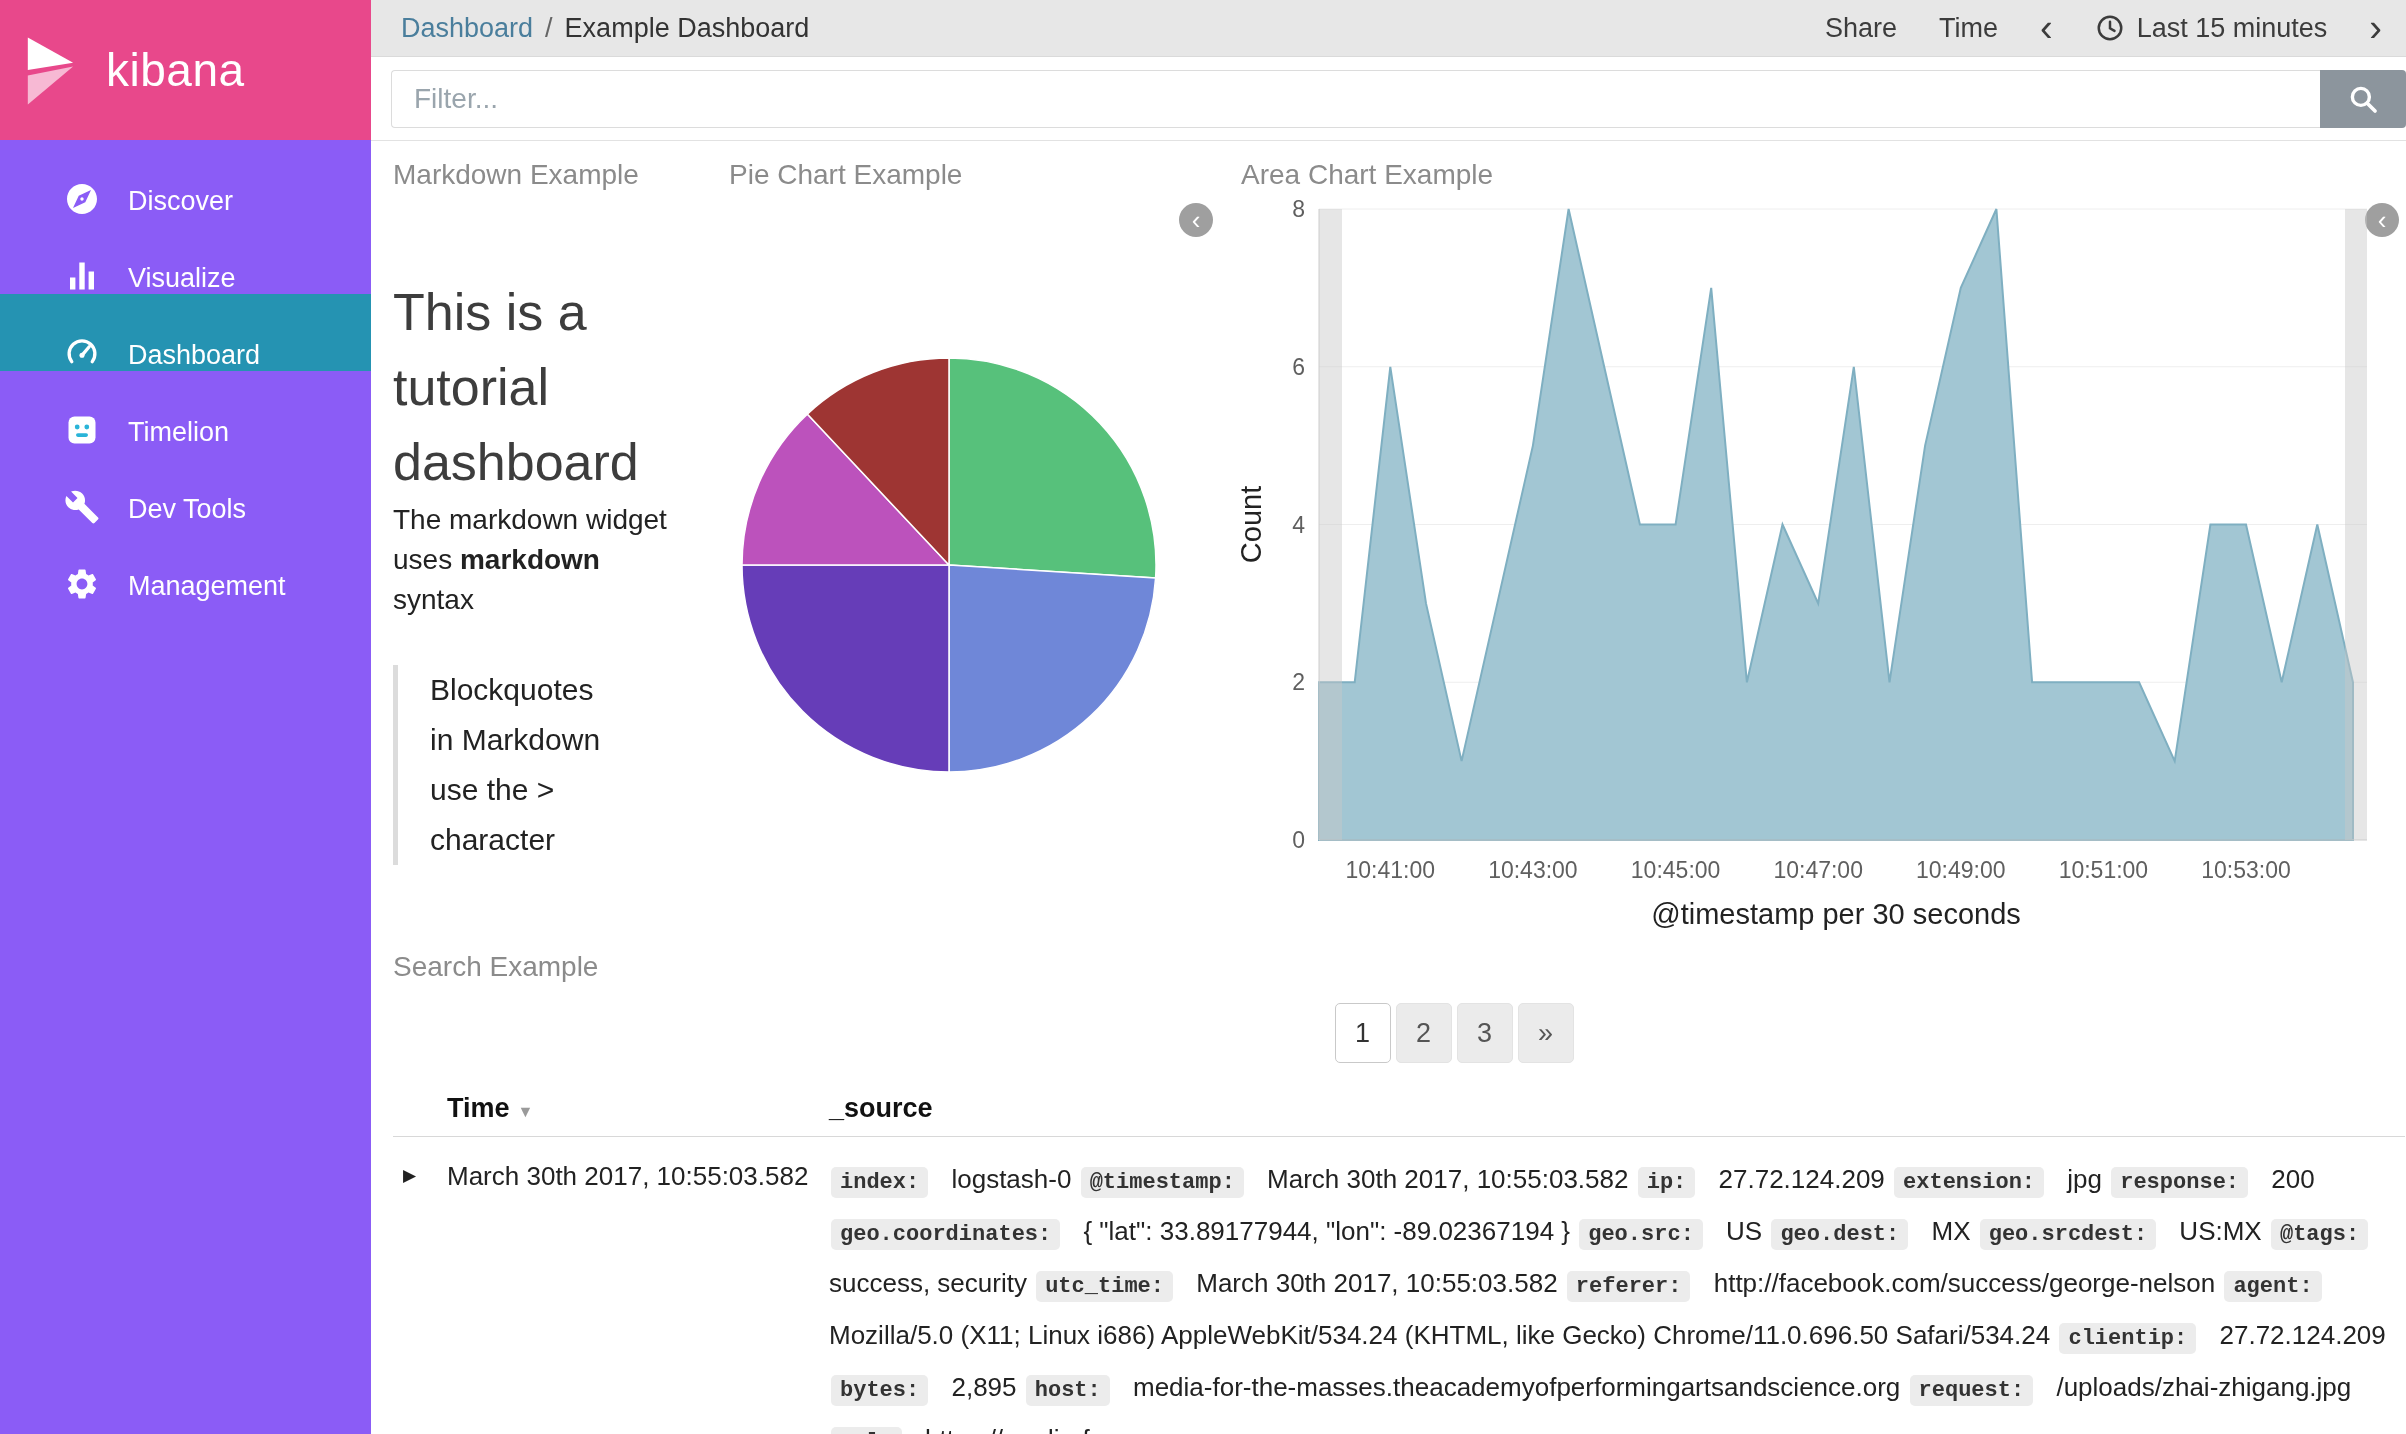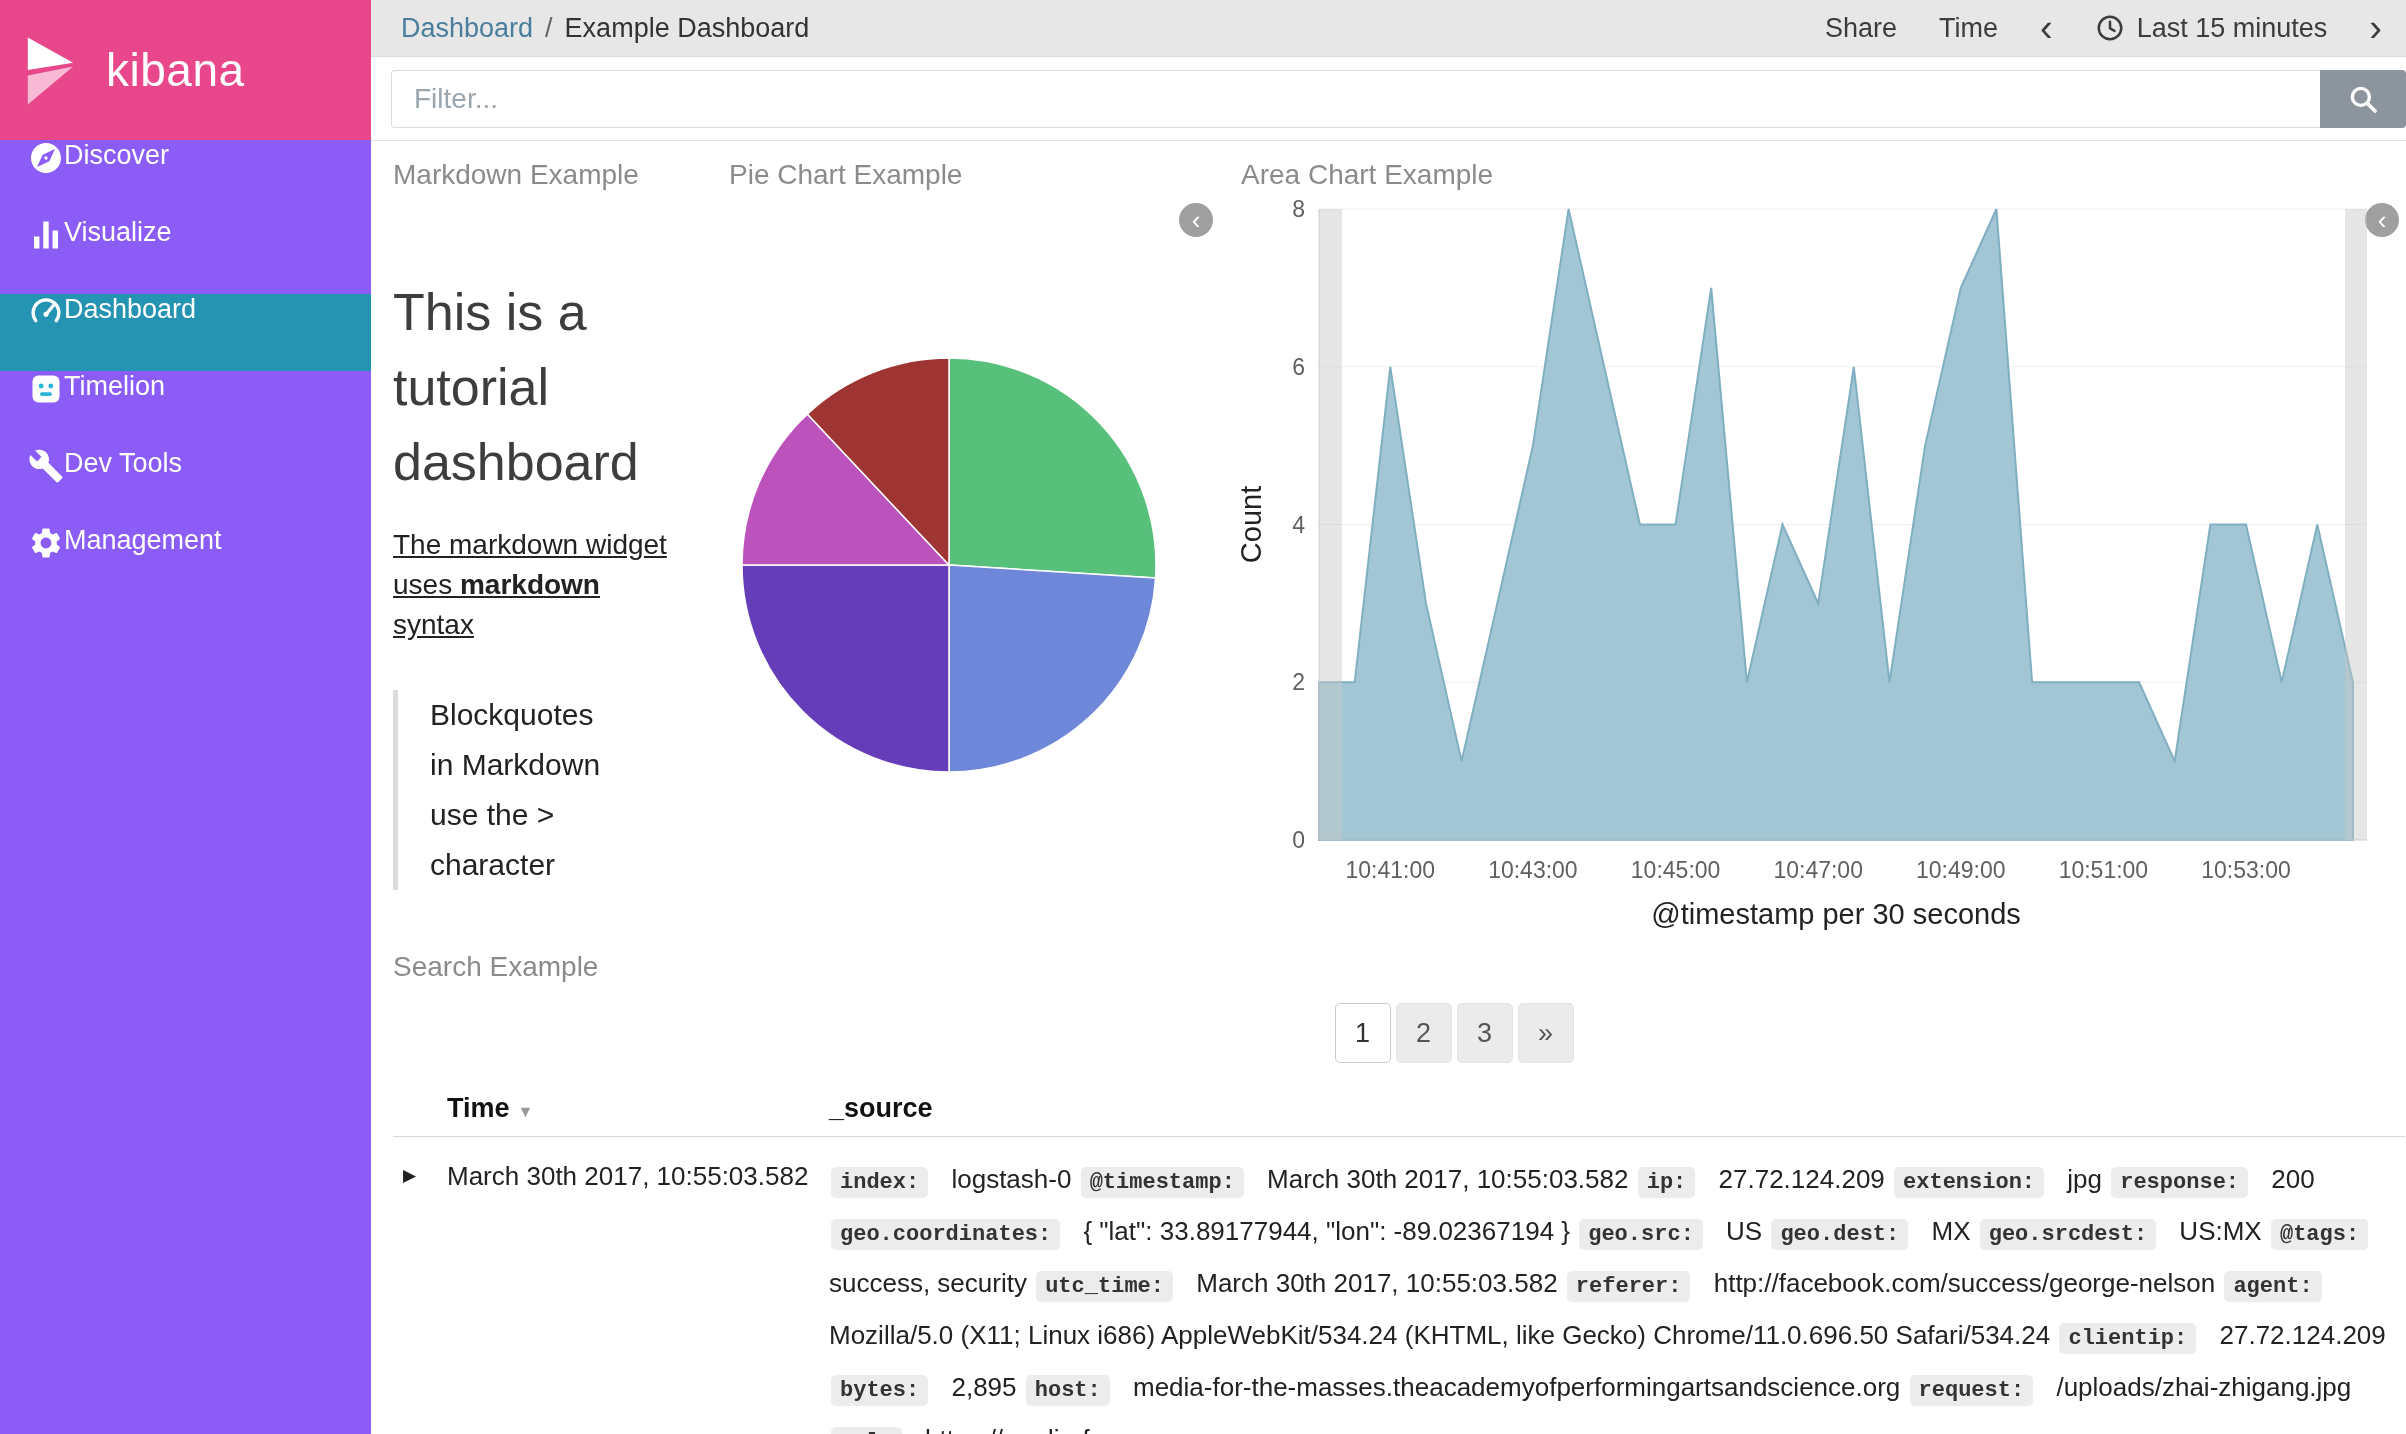--- a/index.html
+++ b/index.html
@@ -4,21 +4,21 @@
 <style>
   * { margin:0; padding:0; box-sizing:border-box; }
   html,body { width:2406px; height:1434px; overflow:hidden; }
   body { font-family:"Liberation Sans", sans-serif; background:#fff; color:#222; }
   .app { display:flex; height:100%; }
 
   
   .sidebar { width:371px; flex:0 0 371px; background:#8b5cf6; display:flex; flex-direction:column; }
   .logo { height:140px; background:#e8488b; display:flex; align-items:center; gap:22px; padding-left:26px; cursor:pointer; }
   .logo-text { font-size:46px; color:#fff; font-weight:400; letter-spacing:0.5px; }
-  .nav-item { display:flex; align-items:flex-start; height:77px; padding-left:28px; cursor:pointer; }
+  .nav-item { display:flex; align-items:flex-end; gap:28px; height:77px; padding-left:64px; cursor:pointer; }
   .nav-item.active { background:#2593b2; }
   .nav-icon { width:36px; height:36px; display:flex; align-items:center; justify-content:center; }
   .nav-icon svg { width:36px; height:36px; }
   .nav-label { color:#fff; font-size:27px; }
 
   
   .main { flex:1; display:flex; flex-direction:column; min-width:0; }
 
   .topbar { height:57px; flex:0 0 57px; background:#e7e7e7; display:flex; align-items:center;
             padding:0 24px 0 30px; font-size:27px; color:#3c3c3c; border-bottom:1px solid #dadada; }
@@ -37,21 +37,21 @@
   .filter-input::placeholder { color:#9aa5ad; }
   .search-btn { width:86px; height:58px; background:#8c959d; border:none; border-radius:0 4px 4px 0;
                 display:flex; align-items:center; justify-content:center; cursor:pointer; }
 
   
   .content { position:relative; flex:1; background:#fff; overflow:hidden; }
   .panel-title { position:absolute; font-size:28px; color:#8b8b8b; font-weight:400; white-space:nowrap; }
 
   .markdown-panel { position:absolute; left:22px; top:18px; width:332px; }
   .md-heading { font-size:52px; line-height:75px; color:#3d3d3d; font-weight:400; margin-top:84px; }
-  .md-body { font-size:28px; line-height:40px; color:#222; margin-top:25px; width:282px;text-decoration:underline; }
+  .md-body { font-size:28px; line-height:40px; color:#222; width:282px; }
   .md-quote { margin-top:45px; border-left:5px solid #dcdcdc; padding-left:32px; width:230px;
               font-size:30px; line-height:50px; color:#222; }
 
   .pie-svg { position:absolute; left:368px; top:214px; }
   .area-svg { position:absolute; left:870px; top:49px; }
   svg text { font-family:"Liberation Sans", sans-serif; }
 
   .panel-toggle { position:absolute; width:34px; height:34px; border-radius:50%; background:#9f9f9f;
                   border:none; color:#fff; font-size:26px; line-height:30px; text-align:center;
                   cursor:pointer; padding:0; }

